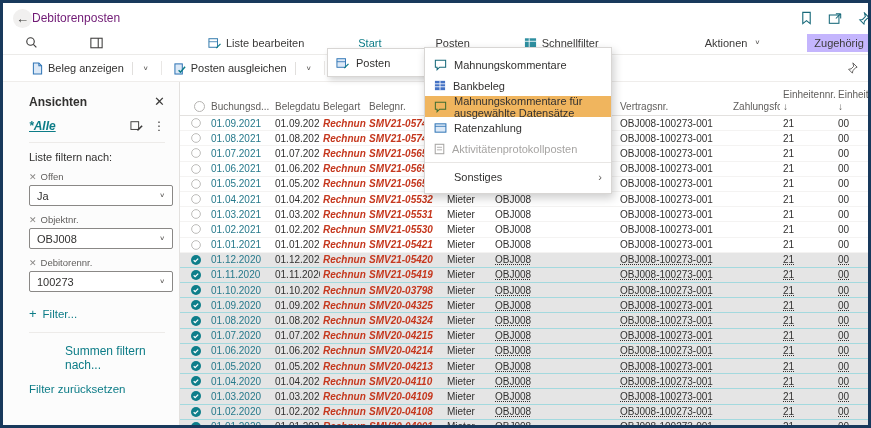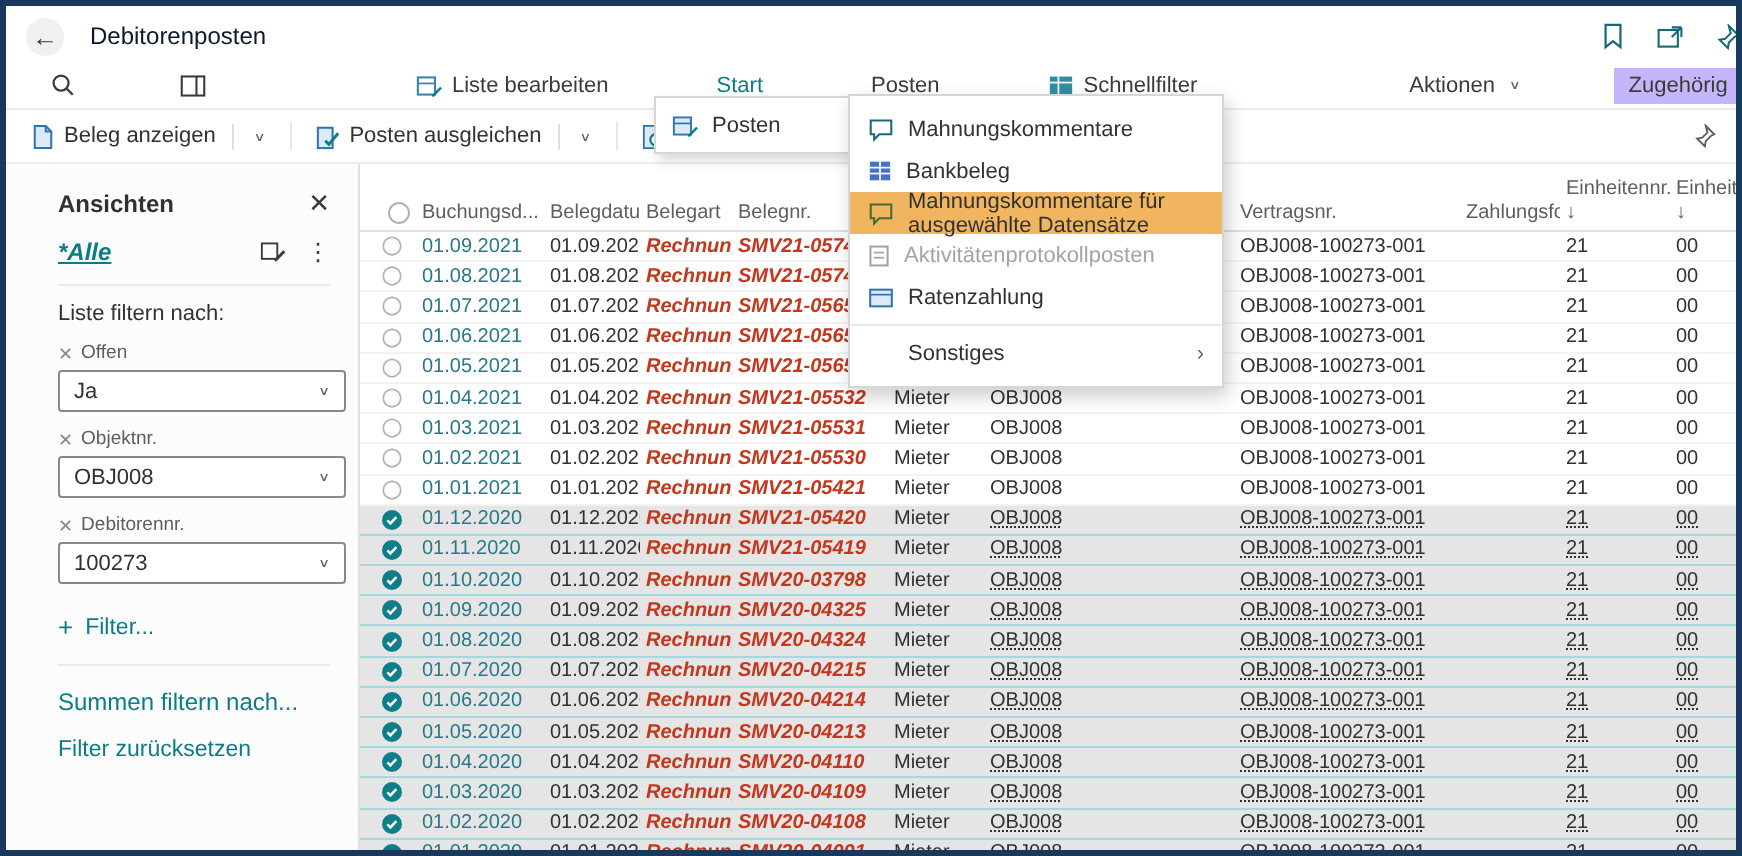--- a/index.html
+++ b/index.html
@@ -2,35 +2,35 @@
 <html><head>
 <meta charset="utf-8">
 <style>
   html,body{margin:0;padding:0;background:#fff;}
   .frame{position:relative;width:871px;height:428px;box-sizing:border-box;border:3px solid #18395c;
          background:#fff;font-family:"Liberation Sans",sans-serif;color:#323130;overflow:hidden;}
   
   .titlebar{height:26px;display:flex;align-items:center;padding:2px 10px 0 10px;}
   .back{width:19px;height:19px;border-radius:50%;background:#f1f0ef;display:flex;align-items:center;
         justify-content:center;font-size:13px;color:#3b3a39;cursor:pointer;}
-  .title{margin-left:13px;font-size:12px;color:#0f172a;}
+  .title{font-size:12px;color:#701a75;}
   .tb-icons{margin-left:auto;display:flex;gap:15px;align-items:center;margin-right:-4px;}
   .ic{display:inline-flex;align-items:center;justify-content:center;line-height:0;}
   
   .menubar{height:23px;display:flex;align-items:center;padding:0 0 0 16px;border-bottom:1px solid #ecebe9;
            font-size:11px;color:#3b3a39;gap:40px;}
   .mb-btn{padding:3px 6px;display:flex;align-items:center;}
   .mb-item{padding:3px 7px;display:flex;gap:5px;align-items:center;white-space:nowrap;cursor:pointer;}
   .mb-item.active{color:#0d7c87;box-shadow:inset 0 -2px 0 #0d7c87;}
   .mb-item.open{background:#c4b5fd;}
   .mb-sep{width:1px;height:14px;background:#e1dfdd;margin:0 6px;}
   .chev{font-size:8px;color:#605e5c;margin-left:2px;transform:scaleY(.75);}
   .mb-right{margin-left:auto;display:flex;gap:15px;align-items:center;}
   
-  .actionbar{height:26px;display:flex;align-items:center;padding:0 10px 0 8px;font-size:11px;
+  .actionbar{height:26px;display:flex;align-items:center;padding:0 10px 0 24px;font-size:11px;
              border-bottom:1px solid #efedeb;white-space:nowrap;}
   .ab-btn{display:flex;align-items:center;gap:5px;padding:2px 5px;cursor:pointer;}
   .ab-split{width:1px;height:13px;background:#e1dfdd;margin:0 3px;}
   .ab-sep{width:1px;height:14px;background:#e9e7e5;margin:0 7px;}
   .ab-clip{max-width:60px;overflow:hidden;}
   .ab-right{margin-left:auto;}
   
   .content{display:flex;height:347px;}
   .sidebar{width:177px;background:#fcfcfc;border-right:1px solid #e3e1df;box-sizing:border-box;
            padding:12px 14px 0 26px;font-size:11px;}
@@ -283,21 +283,21 @@
           <div class="sb-select">
             <span>100273</span>
             <span class="chev">∨</span>
           </div>
         </div>
       <div class="sb-link" style="margin-top:14px;">
         <span style="font-size:13px;">+</span>
         <span>Filter...</span>
       </div>
       <hr class="sb-hr">
-      <div class="sb-link" style="font-size:12px;">
+      <div class="sb-link" style="font-size:12px;margin-left:36px;">
         <span>Summen filtern nach...</span>
       </div>
       <div class="sb-link">
         <span>Filter zurücksetzen</span>
       </div>
     </aside>
 
     <div class="tablewrap">
       <div class="thead grid-cols" id="thead">
           <div class="th c0">
@@ -721,39 +721,39 @@
         <span>Bankbeleg</span>
       </div>
       <div class="sm-item hl">
         <span class="ic">
           <svg width="13" height="12" viewBox="0 0 15 14">
             <path d="M1.5 1.5h12v8h-7l-3 3v-3h-2z" fill="none" stroke="#3f6e31" stroke-width="1.2"></path>
           </svg>
         </span>
         <span>Mahnungskommentare für ausgewählte Datensätze</span>
       </div>
+      <div class="sm-item">
+        <span class="ic">
+          <svg width="13" height="10" viewBox="0 0 15 12">
+            <rect x="1" y="1" width="13" height="10" fill="#dce9f7" stroke="#2e74b5" stroke-width="1.2"></rect>
+            <line x1="1" y1="4" x2="14" y2="4" stroke="#2e74b5"></line>
+          </svg>
+        </span>
+        <span>Ratenzahlung</span>
+      </div>
       <div class="sm-item dis">
         <span class="ic">
           <svg width="11" height="12" viewBox="0 0 12 14">
             <rect x="1" y="1.5" width="10" height="11" fill="none" stroke="#a6a4a2" stroke-width="1.2"></rect>
             <line x1="3" y1="5" x2="9" y2="5" stroke="#a6a4a2"></line>
             <line x1="3" y1="8" x2="9" y2="8" stroke="#a6a4a2"></line>
           </svg>
         </span>
         <span>Aktivitätenprotokollposten</span>
       </div>
-      <div class="sm-item">
-        <span class="ic">
-          <svg width="13" height="10" viewBox="0 0 15 12">
-            <rect x="1" y="1" width="13" height="10" fill="#dce9f7" stroke="#2e74b5" stroke-width="1.2"></rect>
-            <line x1="1" y1="4" x2="14" y2="4" stroke="#2e74b5"></line>
-          </svg>
-        </span>
-        <span>Ratenzahlung</span>
-      </div>
       <div class="sm-sep"></div>
       <div class="sm-item">
         <span style="width:13px"></span>
         <span>Sonstiges</span>
         <span class="sm-chev">›</span>
       </div>
     </div>
 
 </div>
 

